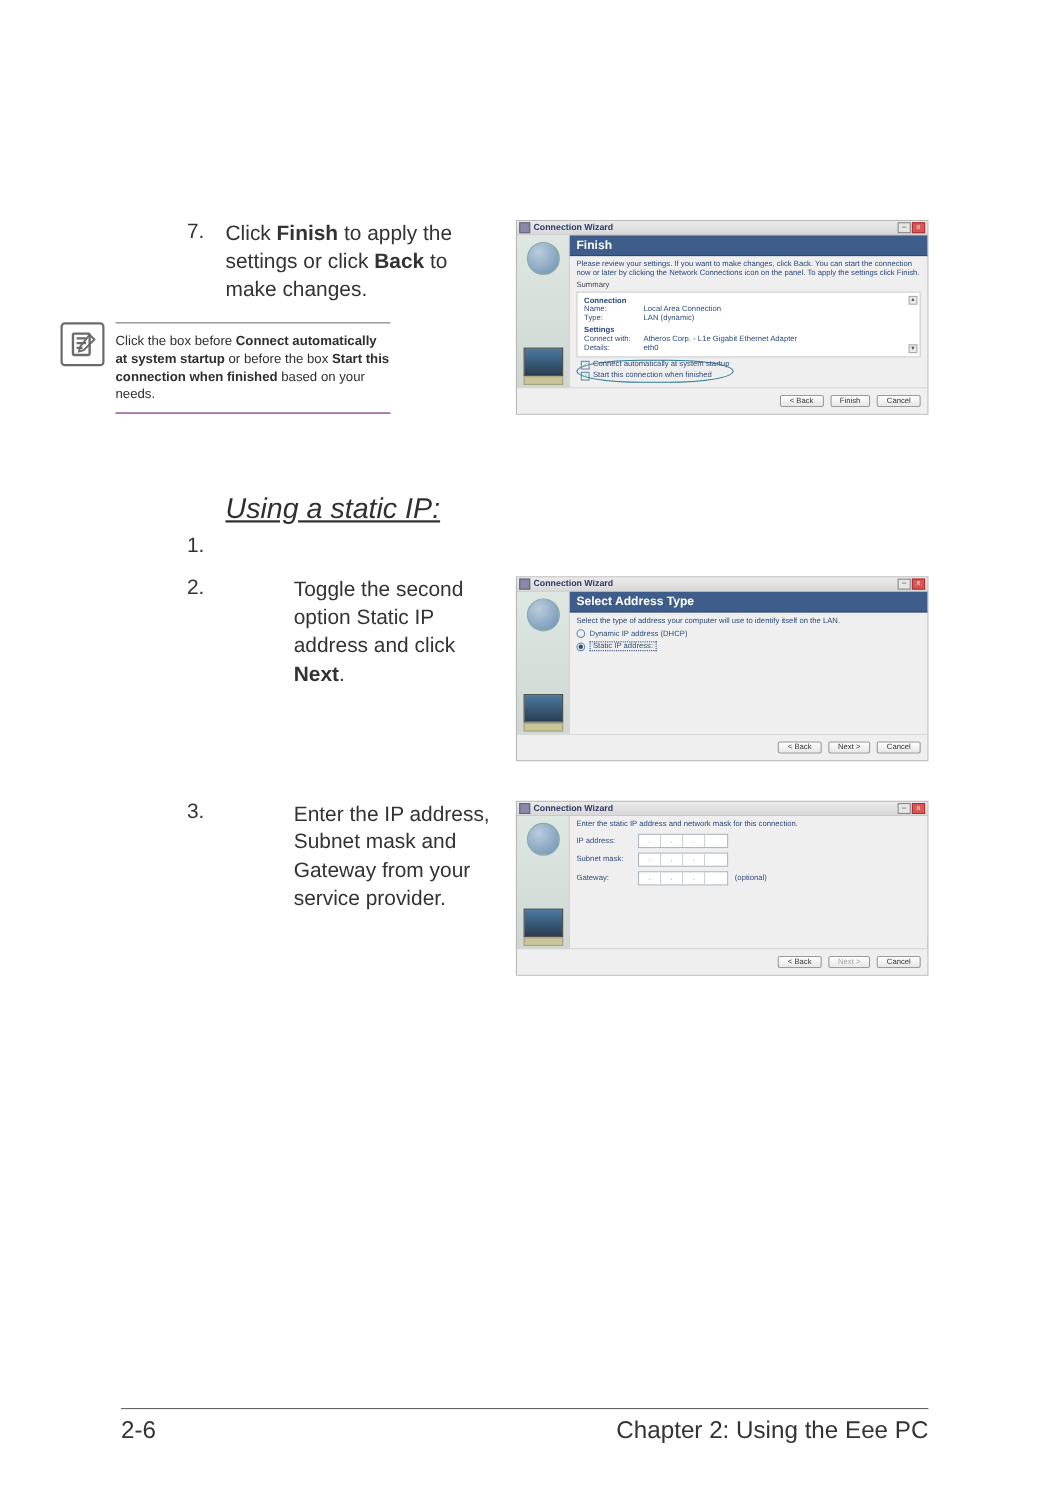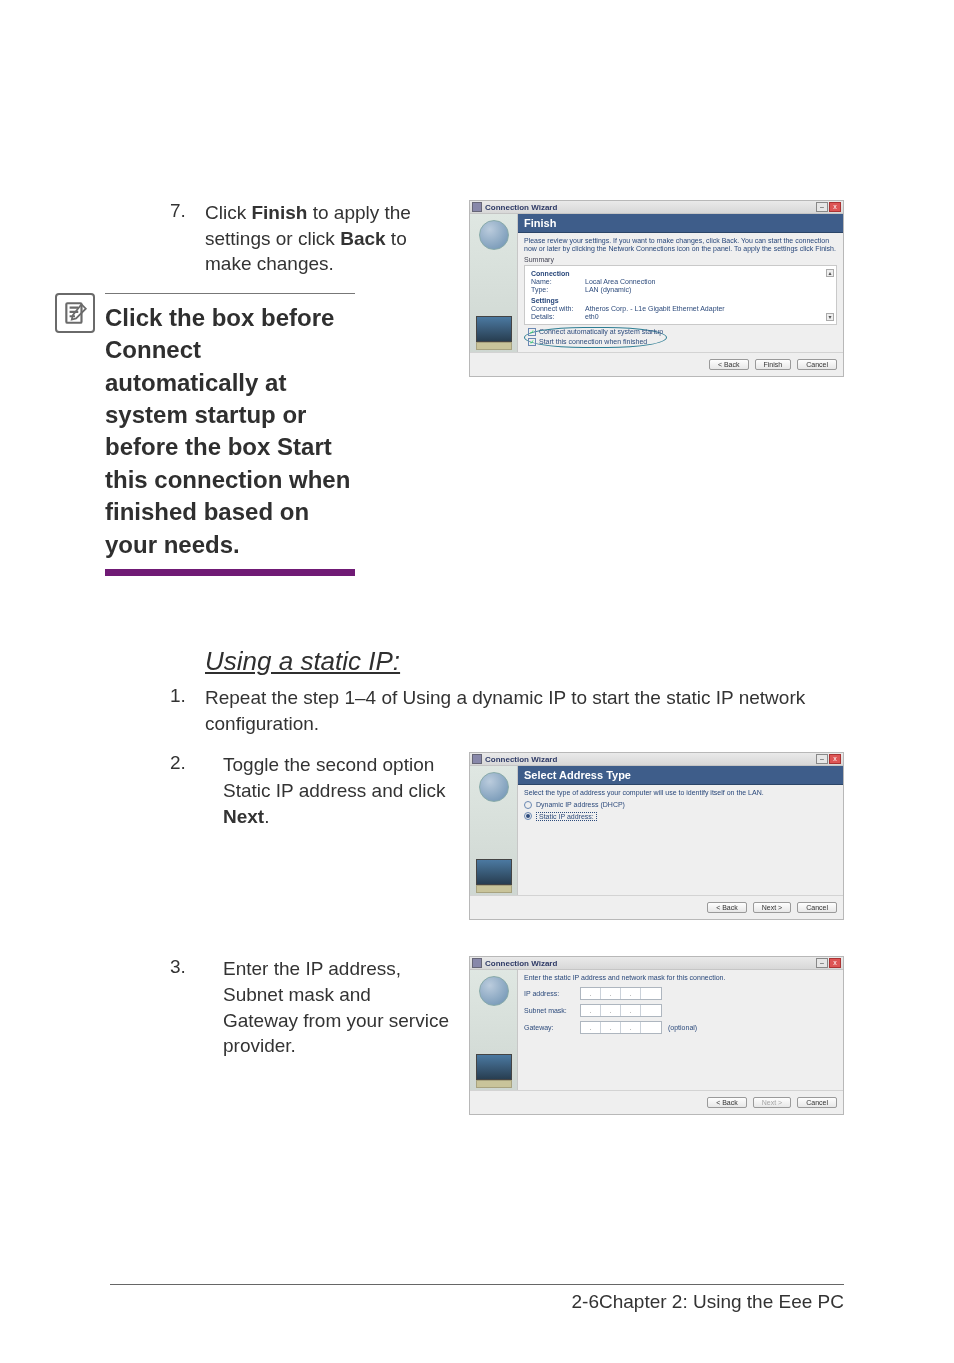--- a/index.html
+++ b/index.html
@@ -6,24 +6,24 @@
   html, body { width: 954px; height: 1363px; font-family: "Segoe UI", Arial, sans-serif; background: #fff; }
   .page { width: 954px; height: 1363px; padding: 200px 110px 40px 110px; position: relative; color: #2f2f2f; }
   .step { display: flex; margin-bottom: 16px; }
   .step-num { width: 95px; padding-left: 60px; font-size: 19px; color: #333; }
   .step-body { flex: 1; font-size: 19px; line-height: 1.35; color: #333; }
   .step-body b { font-weight: 700; }
   .top-row { display: flex; align-items: flex-start; gap: 18px; }
   .note-row { display: flex; align-items: flex-start; gap: 10px; margin-top: 6px; margin-left: -55px; }
   .note-icon { width: 40px; height: 40px; border: 2px solid #6a6a6a; border-radius: 4px; display:flex;align-items:center;justify-content:center; flex-shrink:0; }
   .note-icon svg { width: 26px; height: 26px; }
-  .note-box { border-top: 1px solid #777; border-bottom: 7px solid #701a75; padding: 8px 0; font-size: 24px; line-height: 1.35; max-width: 250px; font-weight: bold; }
+  .note-box { border-top: 1px solid #777; border-bottom: 1px solid #701a75; padding: 8px 0; font-size: 12px; line-height: 1.35; max-width: 250px; }
   .subheading { font-style: italic; text-decoration: underline; font-size: 26px; margin: 70px 0 8px 95px; }
   .shot { border: 1px solid #b8b8b8; background: #efefef; font-size: 8px; color: #333; width: 375px; flex-shrink:0; }
-  .shot .titlebar { display:flex; align-items:center; background: linear-gradient(#eaeaea,#d8d8d8); border-bottom:1px solid #c5c5c5; padding:1px 2px; }
+  .shot .titlebar { display:flex; background: linear-gradient(#eaeaea,#d8d8d8); border-bottom:1px solid #c5c5c5; padding:1px 2px; }
   .shot .titlebar .ticon { width:10px;height:10px;background:#88a; border:1px solid #667; margin-right:3px;}
   .shot .titlebar .t { flex:1; font-weight:bold; color:#2e3a66; }
   .shot .titlebar .wb { display:flex; gap:1px; }
   .shot .titlebar .wb span{ width:12px;height:10px;border:1px solid #888;background:#e6e6e6;display:inline-block;font-size:7px;text-align:center;line-height:8px;}
   .shot .titlebar .wb .close{ background:#d55; border-color:#a33;color:#fff;}
   .shot-body { display:flex; }
   .shot-left { width:48px; background:linear-gradient(#dfe7e2,#cfd7d2); border-right:1px solid #c7c7c7; display:flex;flex-direction:column;align-items:center;justify-content:flex-end;padding-bottom:2px; min-height:120px;}
   .shot-left .globe{width:30px;height:30px;border-radius:50%;background:radial-gradient(circle at 35% 30%,#bcd,#6a8fb0);margin-top:6px;border:1px solid #8aa;}
   .shot-left .monitor{width:36px;height:26px;background:linear-gradient(#4b79a1,#283e51);border:1px solid #444;margin-top:auto;}
   .shot-left .stub{width:36px;height:8px;background:#c9c49a;border:1px solid #a8a37f;}
@@ -47,23 +47,23 @@
   .radio-row{display:flex;align-items:center;font-size:7px;color:#2d4b7c;margin-top:3px;}
   .radio-row .rb{width:8px;height:8px;border:1px solid #6a88b3;border-radius:50%;margin-right:4px;display:inline-flex;align-items:center;justify-content:center;}
   .radio-row .rb.sel::after{content:"";width:4px;height:4px;border-radius:50%;background:#2d4b7c;}
   .dotted{border:1px dotted #2d4b7c;padding:0 2px;}
   .form-row{display:flex;align-items:center;font-size:7px;color:#2d4b7c;margin-top:4px;}
   .form-row .lbl{width:56px;}
   .ipbox{display:flex;border:1px solid #aeb6bf;background:#fff;}
   .ipbox span{width:20px;height:11px;border-right:1px solid #cbd2da;text-align:center;line-height:11px;color:#888;}
   .ipbox span:last-child{border-right:none;}
   .optional{margin-left:6px;color:#2d4b7c;}
-  .footer { position:absolute; left:110px; right:110px; bottom:50px; border-top:1px solid #666; padding-top:6px; display:flex; justify-content:flex-end; font-size:19px; color:#333;}
+  .footer { position:absolute; left:110px; right:110px; bottom:50px; border-top:1px solid #666; padding-top:6px; display:flex; justify-content:space-between; font-size:22px; color:#333;}
   .row2 { display:flex; align-items:flex-start; gap:18px; margin-top:16px;}
-  .row2 .left { flex:1; }
+  .row2 .left { flex:1;margin-left:44px; }
   .spacer-col{width:95px;flex-shrink:0;}
 </style>
 </head>
 <body>
 
 <div class="page">
 
   <div class="top-row">
     <div style="flex:1;">
       <div class="step">
@@ -148,21 +148,20 @@
         <span class="btn">Finish</span>
         <span class="btn">Cancel</span>
       </div>
     </div>
   </div>
 
   <div class="subheading">Using a static IP:</div>
 
   <div class="step">
     <div class="step-num">1.</div>
-    <div class="step-body">Repeat the step 1–4 of Using a dynamic IP to start the static IP network configuration.</div>
   </div>
 
   <div class="row2">
     <div class="spacer-col step-num">2.</div>
     <div class="left step-body">
       <span>Toggle the second option Static IP address and click </span><b>Next</b><span>.</span>
     </div>
     <div class="shot">
       <div class="titlebar">
         <span class="ticon"></span>

